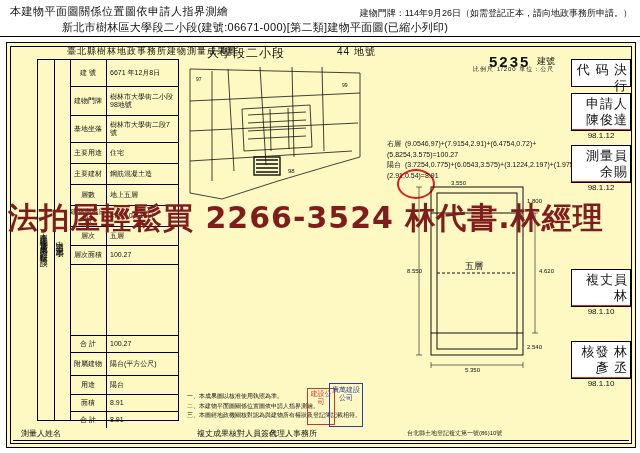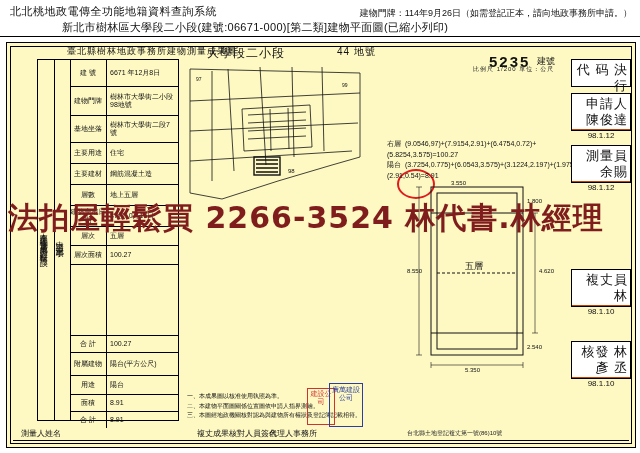--- a/index.html
+++ b/index.html
@@ -157,21 +157,21 @@
     position:absolute;left:8px;top:198px;width:624px;
     font-size:30px;font-weight:bold;color:#7f1d1d;
     letter-spacing:1px;white-space:nowrap;
     font-family:"DejaVu Sans","Liberation Sans",sans-serif;
   }
 </style>
 </head>
 <body>
 
 <div class="header">
-  <div class="hdr-line1">北北桃地政電傳全功能地籍資料查詢系統</div>
+  <div class="hdr-line1">本建物平面圖關係位置圖依申請人指界測繪</div>
   <div class="hdr-line2">新北市樹林區大學段二小段(建號:06671-000)[第二類]建物平面圖(已縮小列印)</div>
   <div class="hdr-right">建物門牌：114年9月26日（如需登記正本，請向地政事務所申請。）</div>
 </div>
 <div class="hdr-rule"></div>
 
 <div class="sheet">
   <div class="sheet-inner"></div>
 
   <div class="title-band">臺北縣樹林地政事務所建物測量成果圖</div>
   <div class="seg-title">大學段二小段</div>

